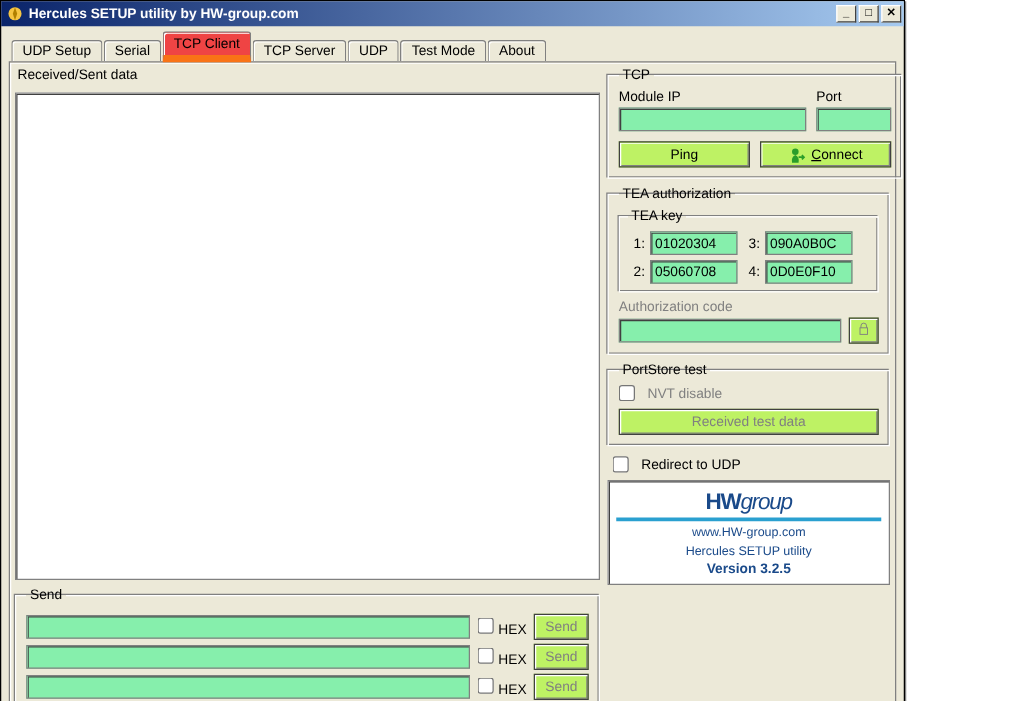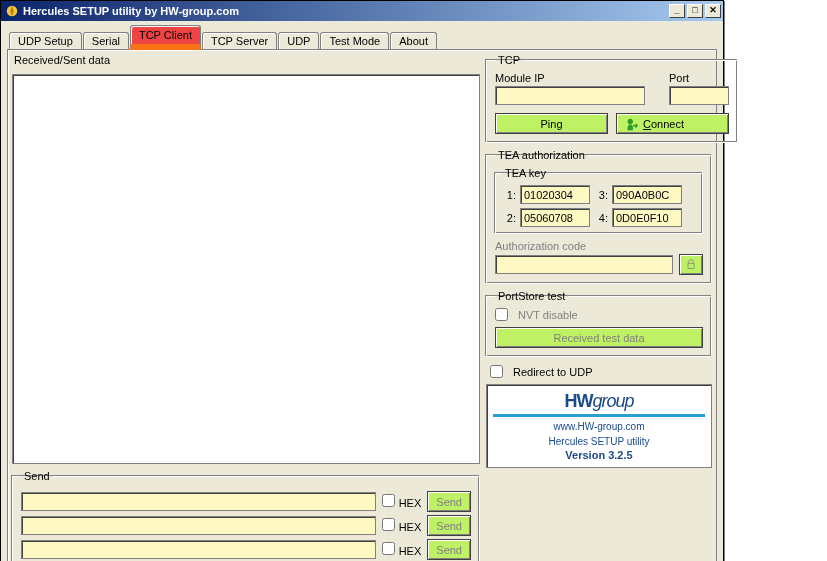--- a/index.html
+++ b/index.html
@@ -84,21 +84,21 @@
     height: 390px;
     background: #fff;
     border: 1px solid #808080;
     box-shadow: inset 1px 1px 0 #404040;
     resize: none;
     font-family: inherit; font-size: 11px;
     padding: 2px;
   }
 
   .txt {
-    background: #fef9c3;
+    background: #86efac;
     border: 1px solid #808080;
     box-shadow: inset 1px 1px 0 #404040;
     height: 19px;
     padding: 1px 3px;
     font-family: inherit; font-size: 11px;
   }
   .btn {
     background: #bef264;
     border: 1px solid #404040;
     box-shadow: inset 1px 1px 0 #fff, inset -1px -1px 0 #808080;
@@ -106,21 +106,21 @@
     font-family: inherit; font-size: 11px;
     cursor: default; text-align: center;
     min-height: 21px;
   }
   .btn.disabled { color: #808080; }
   label.small { color: #000; }
   label.disabled { color: #808080; }
 
   .row { display: flex; align-items: center; gap: 6px; }
 
-  .tcp-row1 { display: flex; gap: 24px; }
+  .tcp-row1 { display: flex; gap: 8px; }
   .tcp-row1 .col { display:flex; flex-direction:column; gap:2px; }
   .tcp-row2 { display:flex; gap:8px; margin-top:8px; }
   .tcp-row2 .btn { flex:1; }
 
   .tea-grid { display:grid; grid-template-columns: 14px 70px 14px 70px; gap:4px 4px; align-items:center; }
   .tea-grid span { text-align:right; }
 
   .send-row { display:flex; align-items:center; gap:6px; margin:3px 0; }
   .send-row .txt { flex:1; }
 
@@ -131,21 +131,21 @@
     padding: 6px;
     text-align: center;
   }
   .logo-hw { font-weight: bold; font-size: 18px; color:#1a4a8a; letter-spacing:-1px }
   .logo-hw .g { color:#1a4a8a; font-weight:normal; font-style:italic; }
   .logo-bar { height:3px; background:#2aa0d0; margin:2px 0 4px 0; }
   .logo-url { color:#1a4a8a; font-size:10px; }
   .logo-sub { color:#1a4a8a; font-size:10px; margin-top:4px; font-weight: normal;}
   .logo-ver { color:#1a4a8a; font-size:11px; font-weight:bold; margin-top:2px; }
 
-  .connect-inner { display:flex; align-items:center; gap:4px; }
+  .connect-inner { display:flex; align-items:center; justify-content:center; gap:4px; }
   .u { text-decoration: underline; }
 
   input[type=checkbox]{ margin:0 4px 0 0; }
 </style>
 </head>
 <body>
 
 <div class="window">
   <div class="titlebar">
     <svg class="t-icon" viewBox="0 0 16 16">

